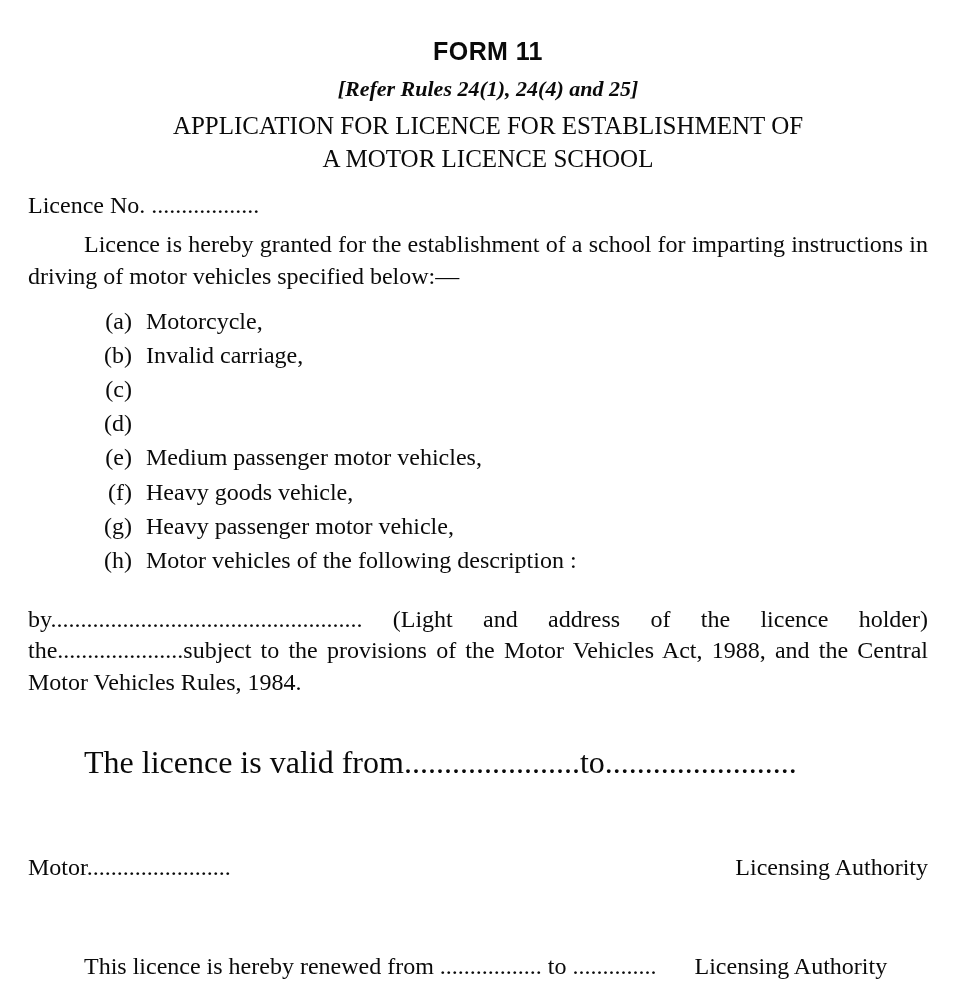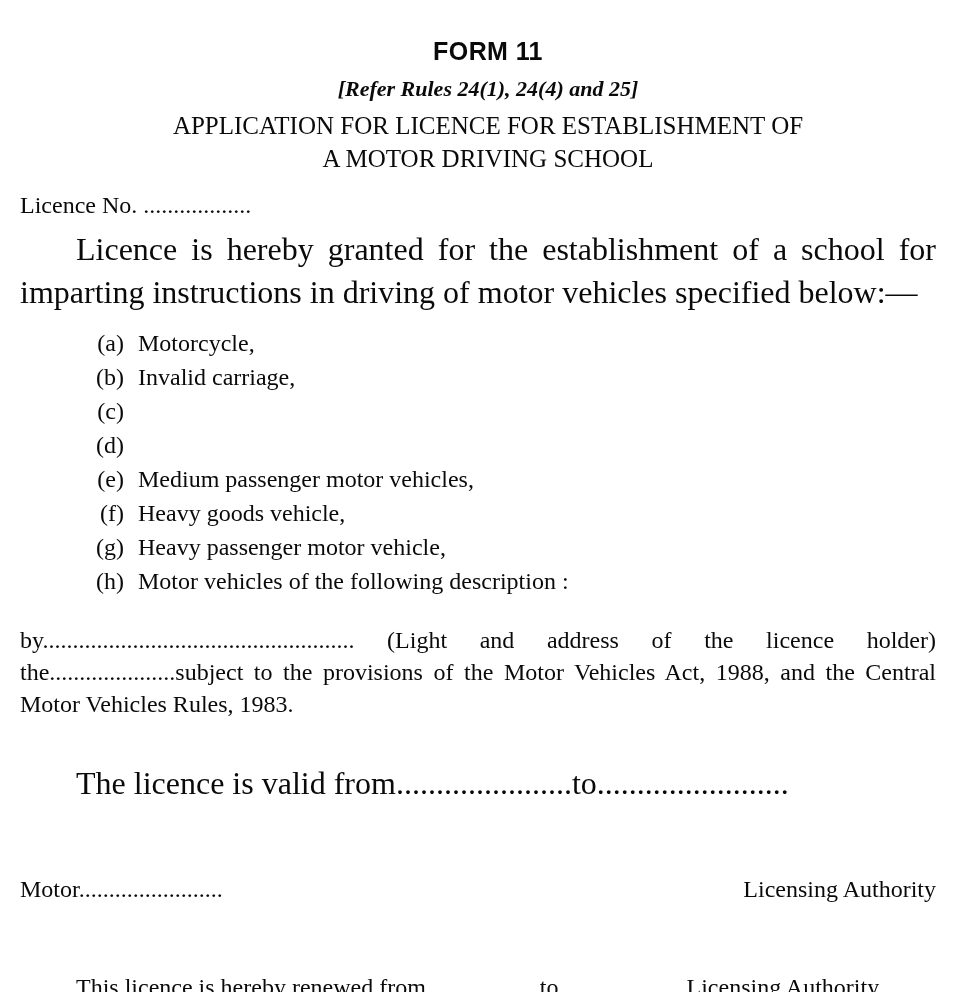--- a/index.html
+++ b/index.html
@@ -13,21 +13,21 @@
     font-family: "Liberation Serif", "DejaVu Serif", serif;
     color: #0a0a0a;
     position: relative;
     overflow: hidden;
   }
   .page {
     position: relative;
     width: 976px;
     height: 740px;
     box-sizing: border-box;
-    padding: 0 20px;
+    padding: 0 28px;
   }
 
   
   .form-title {
     text-align: center;
     font-family: "Liberation Sans", "DejaVu Sans", sans-serif;
     font-weight: bold;
     font-size: 25px;
     letter-spacing: 0.4px;
     margin: 0;
@@ -58,21 +58,21 @@
   .licence-no {
     font-size: 24px;
     margin: 0;
     padding-top: 16px;
     line-height: 1.2;
     white-space: pre;
   }
 
   
   .intro {
-    font-size: 32px;
+    font-size: 24px;
     text-align: justify;
     text-align-last: left;
     text-justify: inter-word;
     margin: 0;
     padding-top: 8px;
     line-height: 1.34;
     text-indent: 56px;
     padding-right: 20px;
   }
 
@@ -167,21 +167,21 @@
 <body>
 
 <div class="page">
 
   <div class="form-title">FORM 11</div>
 
   <div class="refer-rules">[Refer Rules 24(1), 24(4) and 25]</div>
 
   <div class="app-title">
     <span class="l1">APPLICATION FOR LICENCE FOR ESTABLISHMENT OF</span>
-    <span class="l2">A MOTOR DRIVING SCHOOL</span>
+    <span class="l2">A MOTOR LICENCE SCHOOL</span>
   </div>
 
   <div class="licence-no">Licence No. ..................</div>
 
   <div class="intro">Licence is hereby granted for the establishment of a school for imparting instructions in driving of motor vehicles specified below:—</div>
 
   <ul class="vehicle-list">
     <li class="vehicle-item">
       <span class="v-marker">(a)</span>
       <span class="v-label">Motorcycle,</span>
@@ -210,21 +210,21 @@
     </li>
     <li class="vehicle-item">
       <span class="v-marker">(h)</span>
       <span class="v-label">Motor vehicles of the following description :</span>
     </li>
   </ul>
 
   <div class="holder-block">
     <span class="ln">by.................................................... (Light and address of the licence holder)</span>
     <span class="ln">the.....................subject to the provisions of the Motor Vehicles Act, 1988, and the Central</span>
-    <span class="ln-last">Motor Vehicles Rules, 1983.</span>
+    <span class="ln-last">Motor Vehicles Rules, 1984.</span>
   </div>
 
   <div class="validity">The licence is valid from......................to........................</div>
 
   <div class="sign-row">
     <span class="dated">Motor........................</span>
     <span class="authority">Licensing Authority</span>
   </div>
 
   <div class="renewal-row">

